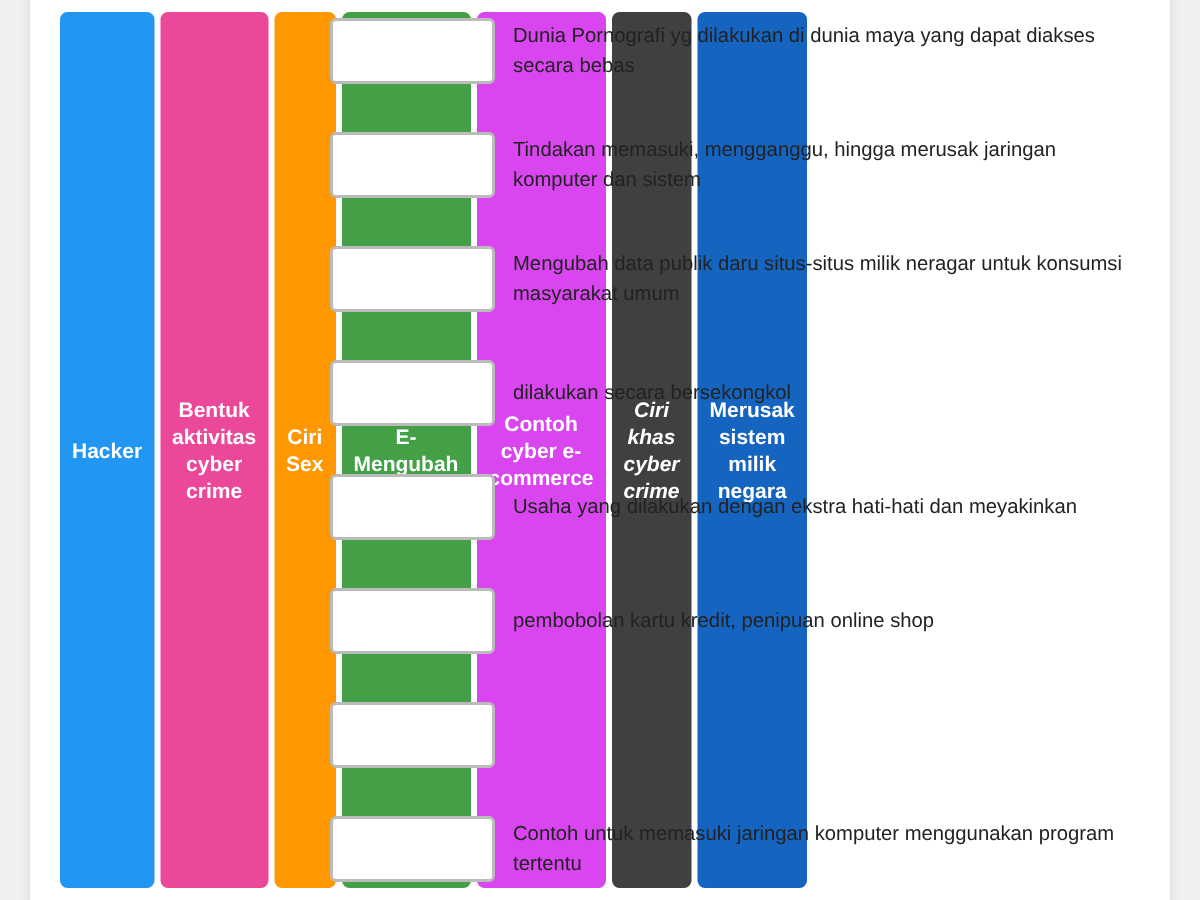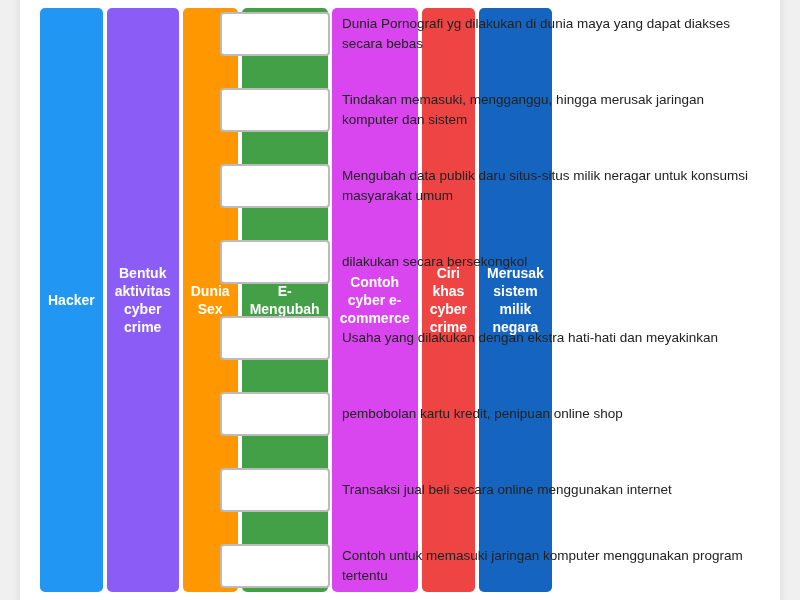--- a/index.html
+++ b/index.html
@@ -69,25 +69,25 @@
       line-height: 1.45;
       flex: 1;
     }
   </style>
 </head>
 <body>
 
 <div class="container">
   <div class="left-column">
   <button class="term-btn" style="background-color: rgb(33, 150, 243);">Hacker</button>
-      <button class="term-btn" style="background-color: #8b5cf6;">Bentuk aktivitas cyber crime</button>
-      <button class="term-btn" style="background-color: rgb(255, 152, 0);">Dunia Sex</button>
+      <button class="term-btn" style="background-color: #ec4899;">Bentuk aktivitas cyber crime</button>
+      <button class="term-btn" style="background-color: rgb(255, 152, 0);">Ciri Sex</button>
       <button class="term-btn" style="background-color: rgb(67, 160, 71);">E- Mengubah</button>
       <button class="term-btn" style="background-color: #d946ef;">Contoh cyber e-commerce</button>
-      <button class="term-btn" style="background-color: #ef4444;">Ciri khas cyber crime</button>
+      <button class="term-btn" style="background-color: #404040; font-style: italic;">Ciri khas cyber crime</button>
       <button class="term-btn" style="background-color: rgb(21, 101, 192);">Merusak sistem milik negara</button>
     </div>
   <div class="right-column">
   <div class="match-row">
         <div class="drop-box"></div>
         <span class="definition">Dunia Pornografi yg dilakukan di dunia maya yang dapat diakses secara bebas</span>
       </div>
       <div class="match-row">
         <div class="drop-box"></div>
         <span class="definition">Tindakan memasuki, mengganggu, hingga merusak jaringan komputer dan sistem</span>
@@ -103,20 +103,19 @@
       <div class="match-row">
         <div class="drop-box"></div>
         <span class="definition">Usaha yang dilakukan dengan ekstra hati-hati dan meyakinkan</span>
       </div>
       <div class="match-row">
         <div class="drop-box"></div>
         <span class="definition">pembobolan kartu kredit, penipuan online shop</span>
       </div>
       <div class="match-row">
         <div class="drop-box"></div>
-        <span class="definition">Transaksi jual beli secara online menggunakan internet</span>
       </div>
       <div class="match-row">
         <div class="drop-box"></div>
         <span class="definition">Contoh untuk memasuki jaringan komputer menggunakan program tertentu</span>
       </div>
     </div>
 </div>
 
 </body></html>

